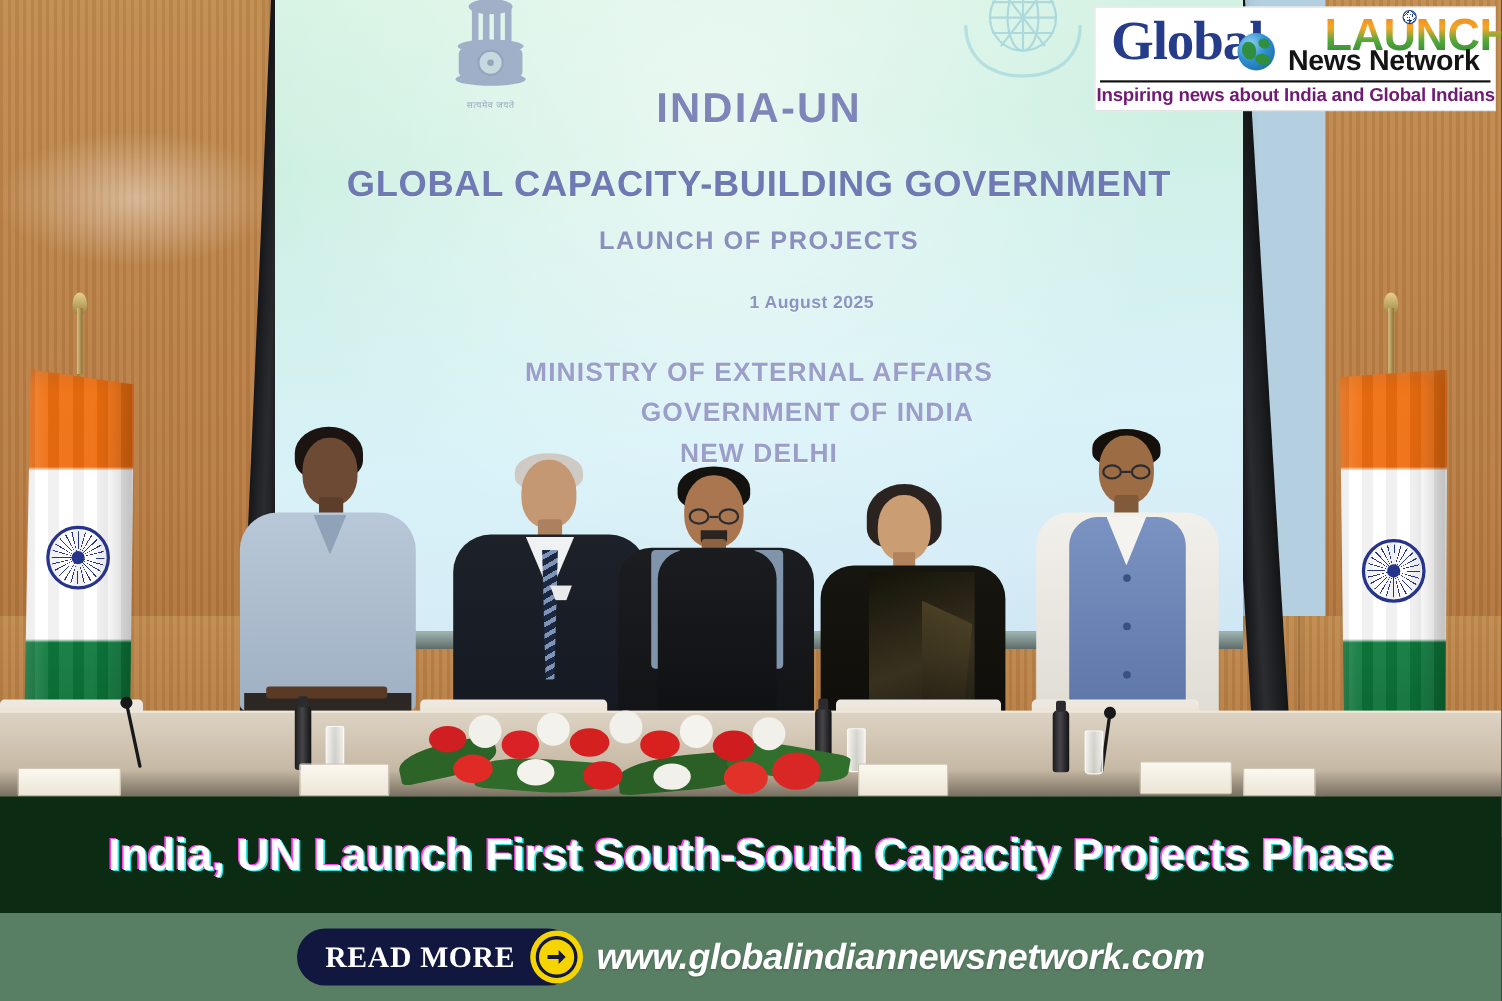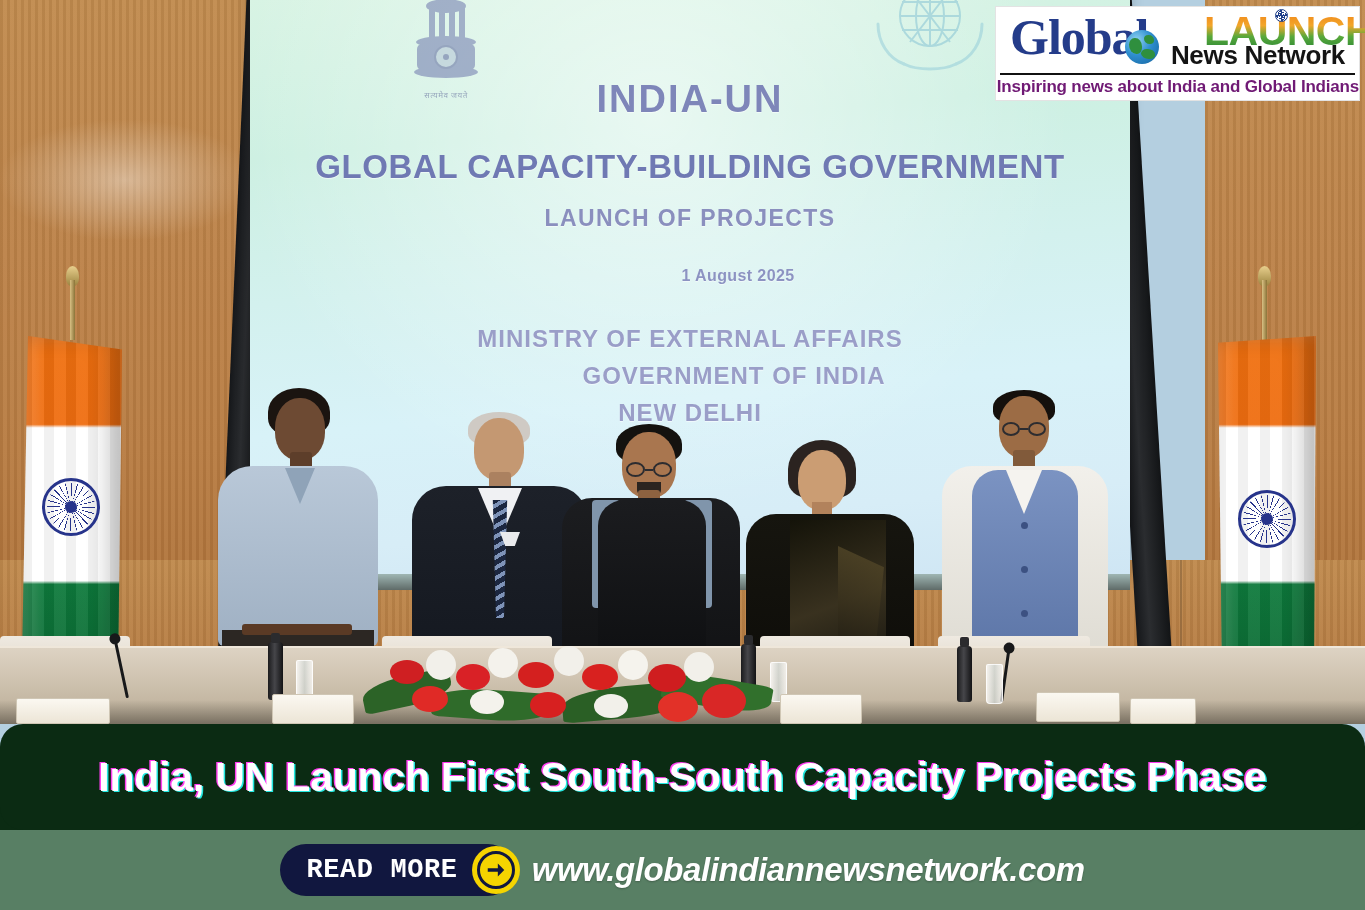--- a/index.html
+++ b/index.html
@@ -170,21 +170,21 @@
   .torso{position:absolute;}
   .neck{position:absolute;border-radius:3px;}
   .shirtV{position:absolute;}
   .tie{position:absolute;}
   .glassesL{position:absolute;border:2px solid #2c2c30;border-radius:50%;}
   .glassesBar{position:absolute;height:2px;background:#2c2c30;}
 
   
   #headline-band{
     position:absolute;left:0;top:724px;width:1365px;height:106px;
-    background:#0b2b13;display:flex;align-items:center;justify-content:center;border-radius:23px;
+    background:#0b2b13;display:flex;align-items:center;justify-content:center;
   }
   #headline{
     font-family:"Liberation Sans",sans-serif;
     font-size:41px;font-weight:700;color:#ffffff;
     letter-spacing:-.2px;white-space:nowrap;
     text-shadow:
       -1.5px -1px 0 #ff3df0,
        1.5px  1px 0 #23e8e0;
   }
 
@@ -193,21 +193,21 @@
     position:absolute;left:0;top:830px;width:1365px;height:80px;
     background:#587f64;display:flex;align-items:center;justify-content:center;gap:18px;
   }
   #readmore{
     position:relative;display:flex;align-items:center;
     height:52px;padding:0 56px 0 26px;border-radius:26px;
     background:#11173f;
   }
   #readmore .label{
     color:#ffffff;font-size:27px;font-weight:700;letter-spacing:.6px;
-    font-family:Liberation Mono, monospace;
+    font-family:Liberation Serif, serif;
   }
   #readmore .circle{
     position:absolute;right:-6px;top:50%;transform:translateY(-50%);
     width:48px;height:48px;border-radius:50%;background:#f5d400;
     display:flex;align-items:center;justify-content:center;
   }
   #readmore .circle .ring{
     width:38px;height:38px;border-radius:50%;border:3px solid #11173f;
     display:flex;align-items:center;justify-content:center;
   }

